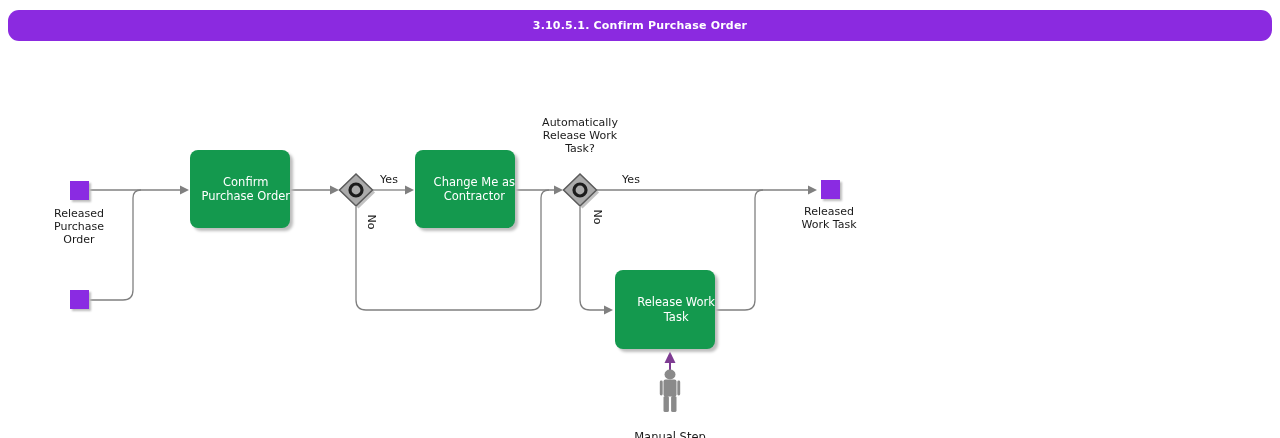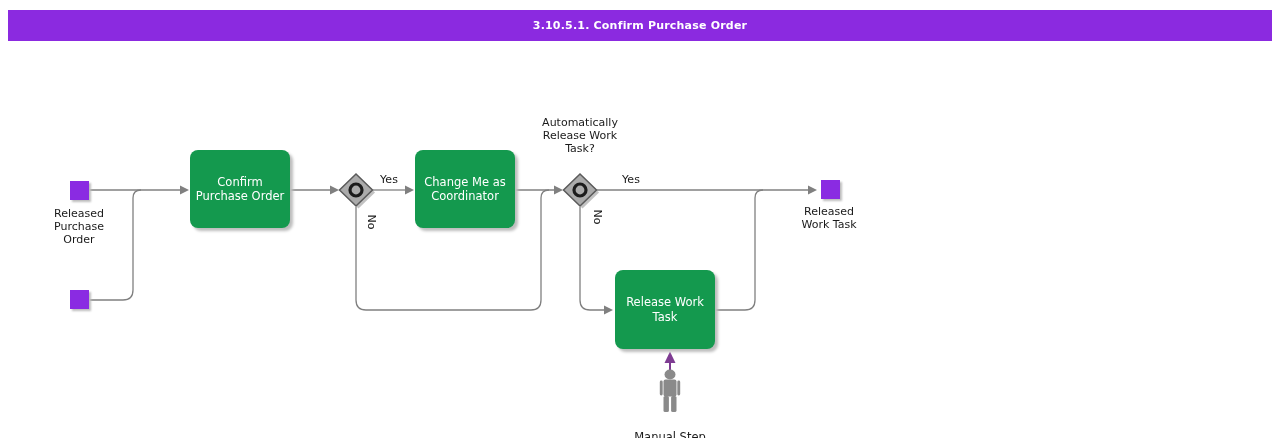--- a/index.html
+++ b/index.html
@@ -2,26 +2,26 @@
 <html><head>
 <meta charset="utf-8">
 <style>
   html,body{margin:0;padding:0;background:#ffffff;}
   #canvas{
     position:relative;width:1280px;height:438px;background:#ffffff;overflow:hidden;
     font-family:"DejaVu Sans","Liberation Sans",sans-serif;color:#1a1a1a;
   }
   .header-bar{
     position:absolute;left:8px;top:10px;width:1264px;height:31px;
-    background:#8b2ae0;display:flex;align-items:center;justify-content:center;
+    background:#8b2ae0;display:flex;align-items:center;justify-content:center;border-radius:11px;
   }
   .header-title{color:#ffffff;font-size:11px;font-weight:bold;letter-spacing:.2px;}
   .task{
     position:absolute;width:100px;height:78px;background:#14994e;border-radius:8px;
-    box-shadow:3px 3px 3px #bdbdbd;display:flex;align-items:center;justify-content:center;
+    box-shadow:3px 3px 3px #bdbdbd;display:flex;align-items:center;justify-content:flex-end;
     text-align:center;color:#ffffff;font-size:11.5px;line-height:14.5px;white-space:pre-line;
   }
   #task-confirm{left:190px;top:150px;}
   #task-change{left:415px;top:150px;}
   #task-release{left:615px;top:270px;height:79px;}
   .event-square{
     position:absolute;width:19px;height:19px;background:#8a2be2;
     box-shadow:2px 2px 2px #bdbdbd;
   }
   #event-rpo{left:70px;top:181px;}
@@ -100,21 +100,21 @@
       <rect x="671.1" y="396" width="5.4" height="16" rx="1.6"></rect>
     </g>
   </svg>
 
   <div class="task" id="task-confirm">
     <span>Confirm
 Purchase Order</span>
   </div>
   <div class="task" id="task-change">
     <span>Change Me as
-Coordinator</span>
+Contractor</span>
   </div>
   <div class="task" id="task-release">
     <span>Release Work
 Task</span>
   </div>
 
   <div class="event-square" id="event-rpo"></div>
   <div class="event-square" id="event-contractor"></div>
   <div class="event-square" id="event-rwt"></div>
 

